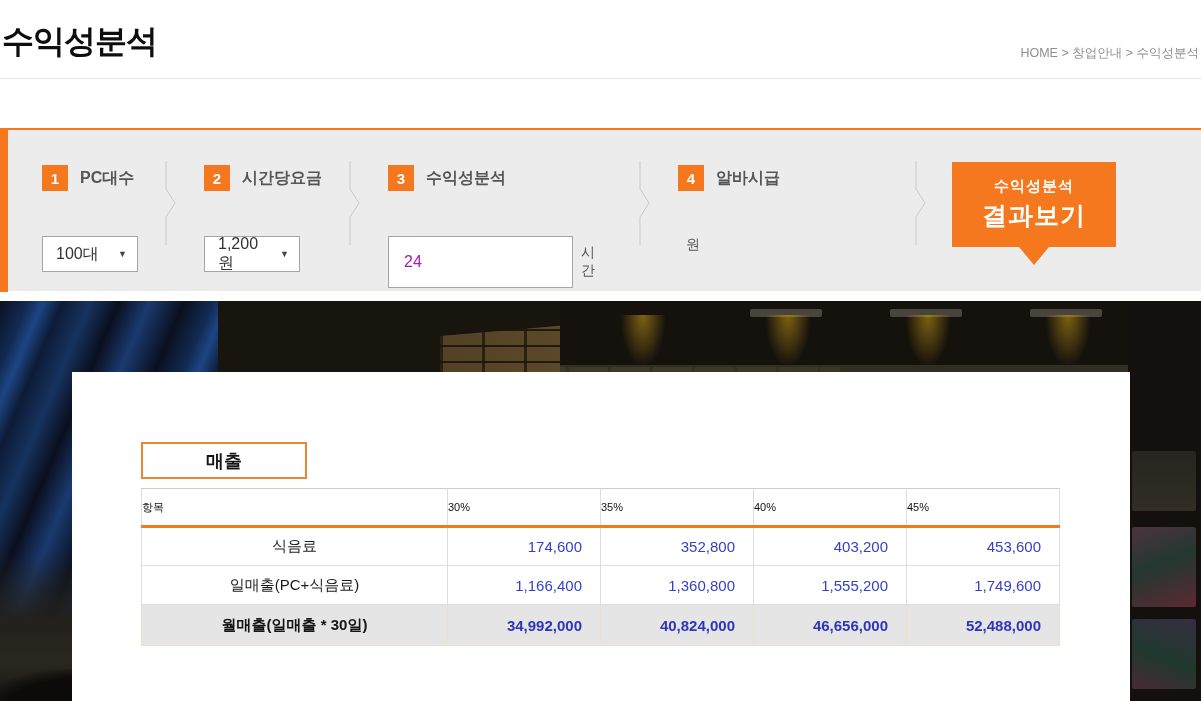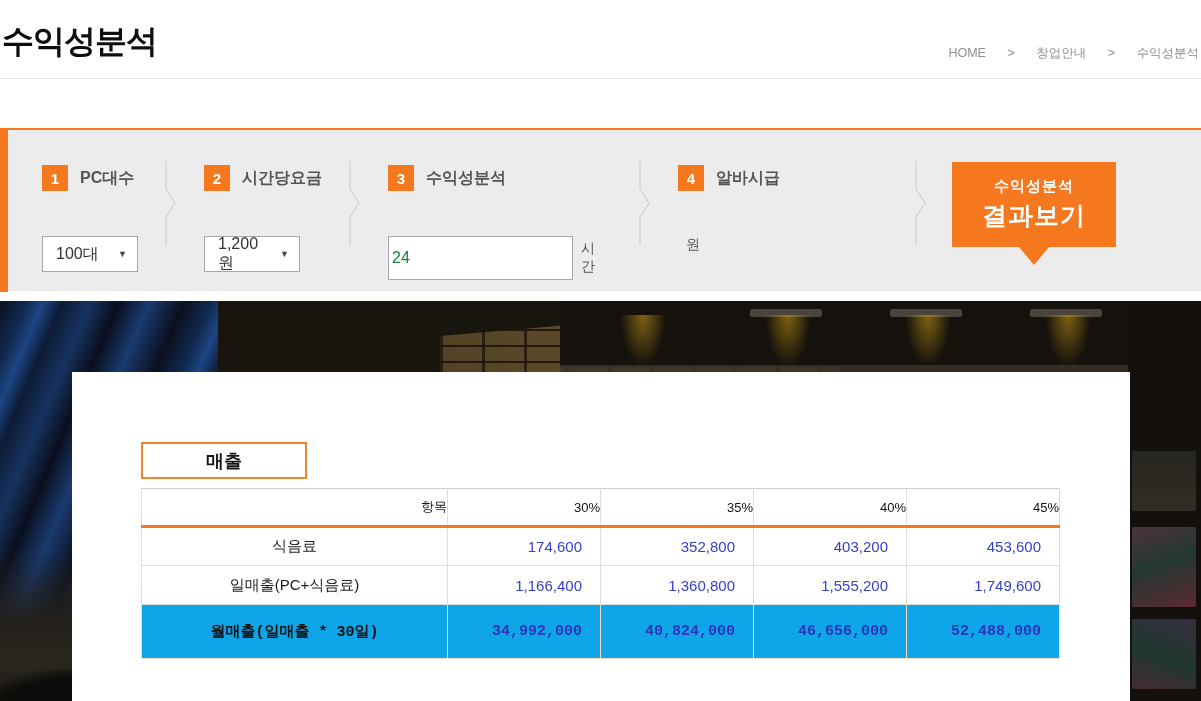--- a/index.html
+++ b/index.html
@@ -11,21 +11,21 @@
 
   
   .page-title {
     position:absolute; left:2px; top:20px;
     font-size:32px; font-weight:800; color:#0e0e0e; letter-spacing:-1px;
   }
   .breadcrumb {
     position:absolute; right:2px; top:45px;
     font-size:12.5px; color:#8e8e8e; letter-spacing:0;
   }
-  .breadcrumb span { margin-left:18px; }
+  .breadcrumb span { margin-left:0; }
   .header-rule {
     position:absolute; left:0; top:78px; width:1201px; height:1px; background:#e3e3e3;
   }
 
   
   .panel-topline { position:absolute; left:0; top:128px; width:1201px; height:2px; background:#f5781e; }
   .panel { position:absolute; left:0; top:130px; width:1201px; height:161px; background:#ececec; }
   .panel-leftbar { position:absolute; left:0; top:128px; width:8px; height:164px; background:#f5781e; }
 
   .field { position:absolute; top:35px; }
@@ -38,22 +38,22 @@
   .field-control { position:absolute; top:71px; left:0; display:flex; align-items:center; }
 
   .selectbox {
     height:36px; background:#fff; border:1px solid #a6a6a6;
     display:flex; align-items:center; justify-content:space-between;
     padding:0 10px 0 13px; font-size:16px; color:#333; cursor:pointer;
   }
   .selectbox .caret { font-size:9px; color:#444; margin-left:10px; }
 
   .textinput {
-    height:44px; background:#fff; border:1px solid #a6a6a6;
-    font-size:16px; color:#15803d; padding:0 10px 0 3px;
+    height:52px; background:#fff; border:1px solid #a6a6a6;
+    font-size:16px; color:#a21caf; padding:0 10px 0 15px;
     font-family:"Liberation Sans","DejaVu Sans",sans-serif;
   }
   .suffix { margin-left:8px; font-size:14px; color:#555; }
 
   .divider { position:absolute; top:31px; }
 
   .submit-btn {
     position:absolute; left:952px; top:32px; width:164px; height:85px;
     background:#f5781e; border:none; cursor:pointer; color:#fff;
     display:flex; flex-direction:column; align-items:center; justify-content:center;
@@ -103,30 +103,30 @@
   .section-badge {
     position:absolute; left:69px; top:70px; width:166px; height:37px;
     background:#fff; border:2px solid #e8872e;
     display:flex; align-items:center; justify-content:center;
     font-size:18px; font-weight:bold; color:#161616;
   }
   .results-table { position:absolute; left:69px; top:116px; width:919px; border-collapse:collapse; table-layout:fixed; }
   .results-table col.c0 { width:306px; }
   .results-table col.cv { width:153px; }
   .results-table th {
-    height:38px; font-size:13px; font-weight:normal; color:#111; text-align:right;
+    height:38px; font-size:11px; font-weight:normal; color:#111; text-align:left;
     border-top:1px solid #ccc; border-left:1px solid #ddd; border-right:1px solid #ddd;
     border-bottom:3px solid #f5781e; background:#fff;
   }
   .results-table td {
     height:39px; font-size:15px; border:1px solid #ddd; background:#fff;
   }
   .results-table td.rowlabel { text-align:center; color:#1b1b1b; }
   .results-table td.val { text-align:right; padding-right:18px; color:#3540c8; }
-  .results-table tr.highlight td { background:#0ea5e9; border-color:#f3ddc4; height:54px;font-family:Liberation Mono, monospace; }
+  .results-table tr.highlight td { background:#e5e5e5; border-color:#f3ddc4; height:41px; }
   .results-table tr.highlight td.rowlabel { font-weight:bold; color:#141414; }
   .results-table tr.highlight td.val { font-weight:bold; color:#2d36b8; }
 </style>
 </head>
 <body>
 
 <h1 class="page-title">수익성분석</h1>
 <div class="breadcrumb">
   <span>HOME</span>
   <span>&gt;</span>

